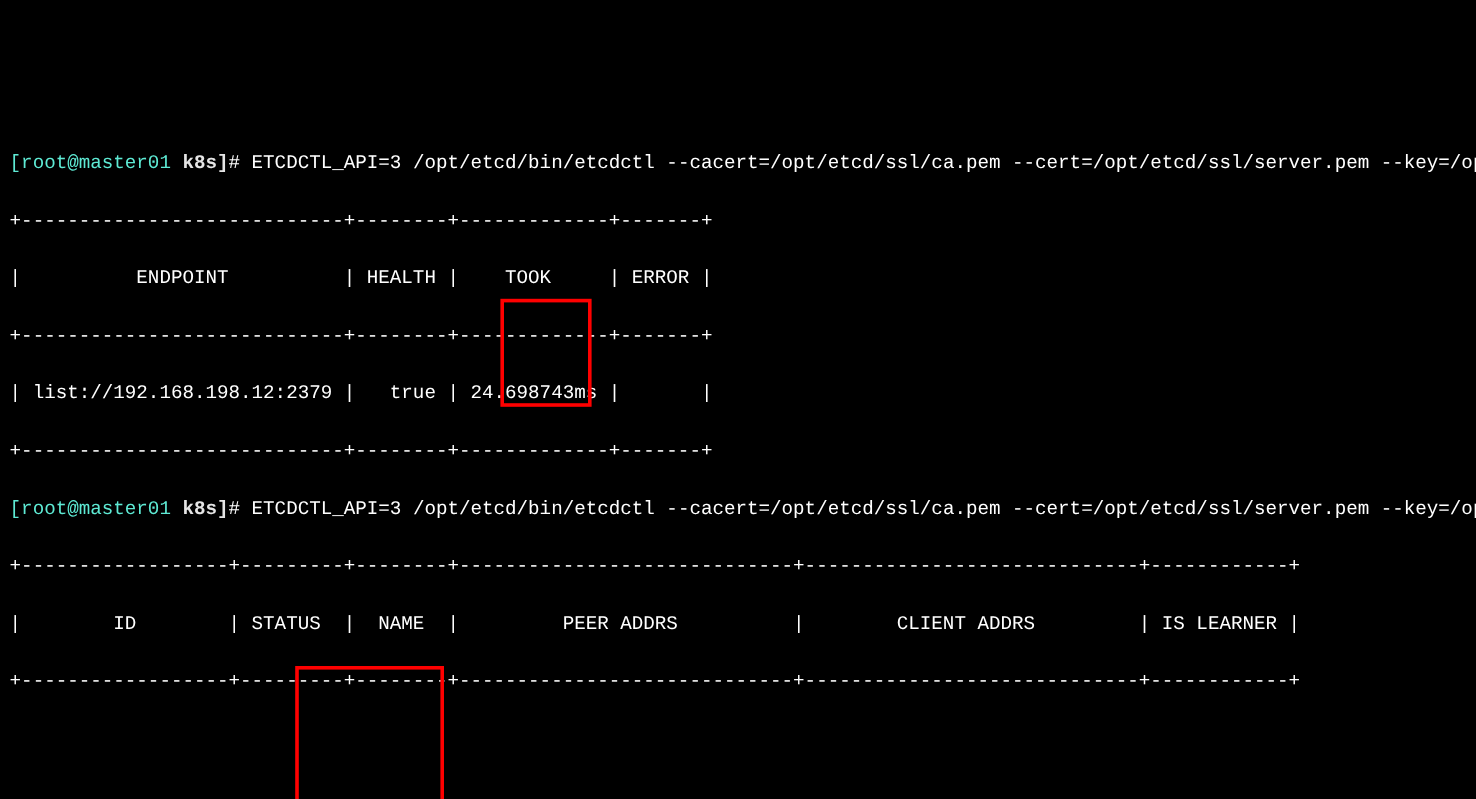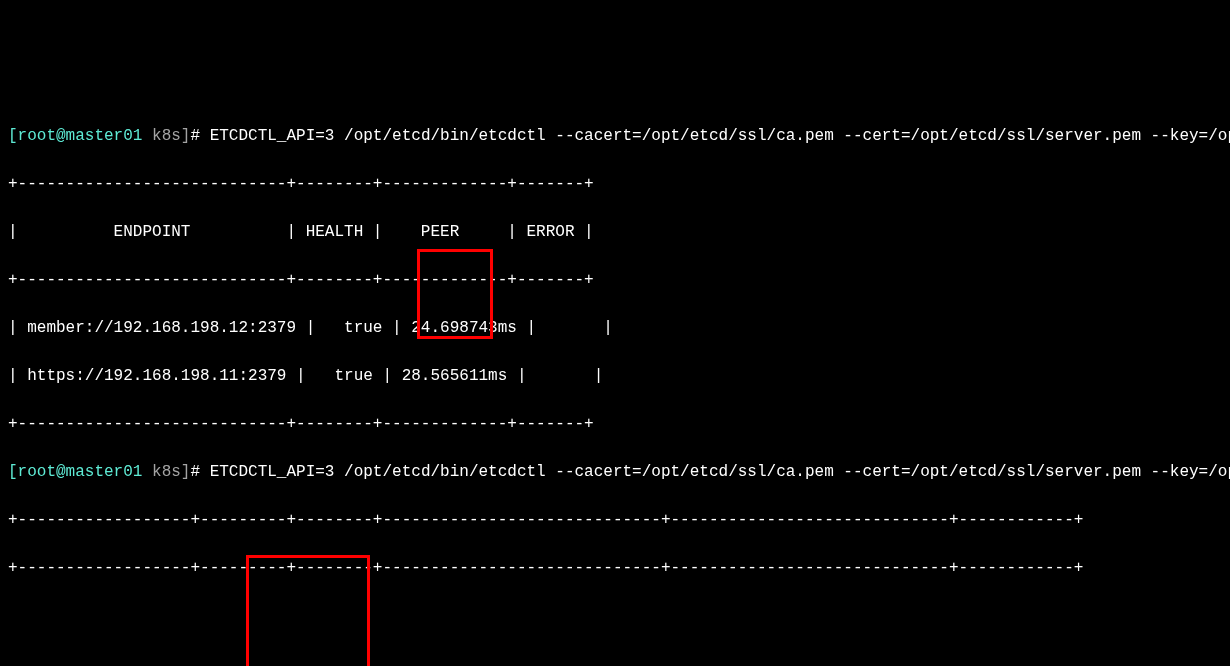--- a/index.html
+++ b/index.html
@@ -7,21 +7,21 @@
       padding: 4px 8px;
       background: #000;
       color: #fff;
       font-family: 'Courier New', Consolas, monospace;
       font-size: 16px;
       line-height: 1.5;
       white-space: pre;
       overflow-x: auto;
     }
     .prompt-user { color: #5eead4; }
-    .prompt-path { color: #a3a3a3; }
+    .prompt-path { color: #e5e5e5; font-weight: bold; }
     .line { white-space: pre; }
     .highlight-box1 {
       position: absolute;
       border: 3px solid #ff0000;
       pointer-events: none;
       left: 409px;
       top: 149px;
       width: 70px;
       height: 84px;
     }
@@ -37,27 +37,27 @@
     .container { position: relative; }
   </style>
 </head>
 <body>
 
 
 
 <div class="container">
 <div class="line"><span class="prompt-user">[root@master01</span><span class="prompt-path"> k8s]</span><span># </span><span>ETCDCTL_API=3 /opt/etcd/bin/etcdctl --cacert=/opt/etcd/ssl/ca.pem --cert=/opt/etcd/ssl/server.pem --key=/opt/etcd/ssl/server-key.pem --endpoints="https://192.168.198.11:2379,https://192.168.198.12:2379,https://192.168.198.13:2379" endpoint health --write-out=table</span></div>
 <div class="line">+----------------------------+--------+-------------+-------+</div>
-<div class="line">|          ENDPOINT          | HEALTH |    PEER     | ERROR |</div>
+<div class="line">|          ENDPOINT          | HEALTH |    TOOK     | ERROR |</div>
 <div class="line">+----------------------------+--------+-------------+-------+</div>
-<div class="line">| member://192.168.198.12:2379 |   true | 24.698743ms |       |</div>
-<div class="line">| https://192.168.198.11:2379 |   true | 28.565611ms |       |</div>
+<div class="line">| list://192.168.198.12:2379 |   true | 24.698743ms |       |</div>
 <div class="line">+----------------------------+--------+-------------+-------+</div>
 <div class="line"><span class="prompt-user">[root@master01</span><span class="prompt-path"> k8s]</span><span># </span><span>ETCDCTL_API=3 /opt/etcd/bin/etcdctl --cacert=/opt/etcd/ssl/ca.pem --cert=/opt/etcd/ssl/server.pem --key=/opt/etcd/ssl/server-key.pem --endpoints="https://192.168.198.11:2379,https://192.168.198.12:2379,https://192.168.198.13:2379" --write-out=table member list</span></div>
 <div class="line">+------------------+---------+--------+-----------------------------+-----------------------------+------------+</div>
+<div class="line">|        ID        | STATUS  |  NAME  |         PEER ADDRS          |        CLIENT ADDRS         | IS LEARNER |</div>
 <div class="line">+------------------+---------+--------+-----------------------------+-----------------------------+------------+</div>
 
 
 
 
 <div class="highlight-box1"></div>
 <div class="highlight-box2"></div>
 </div>
 
 

